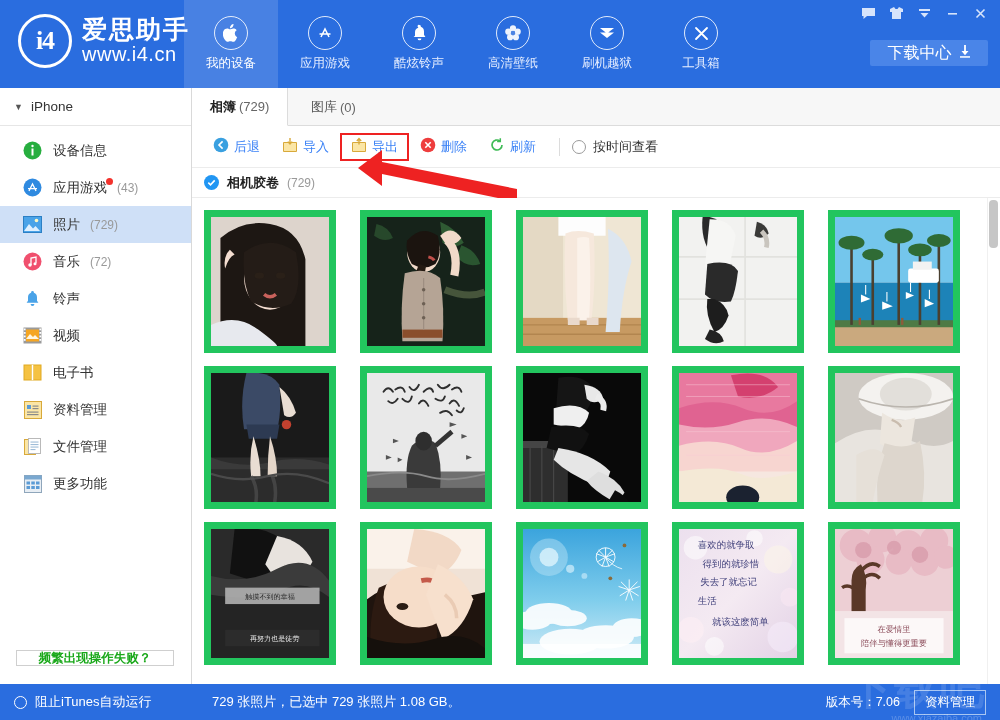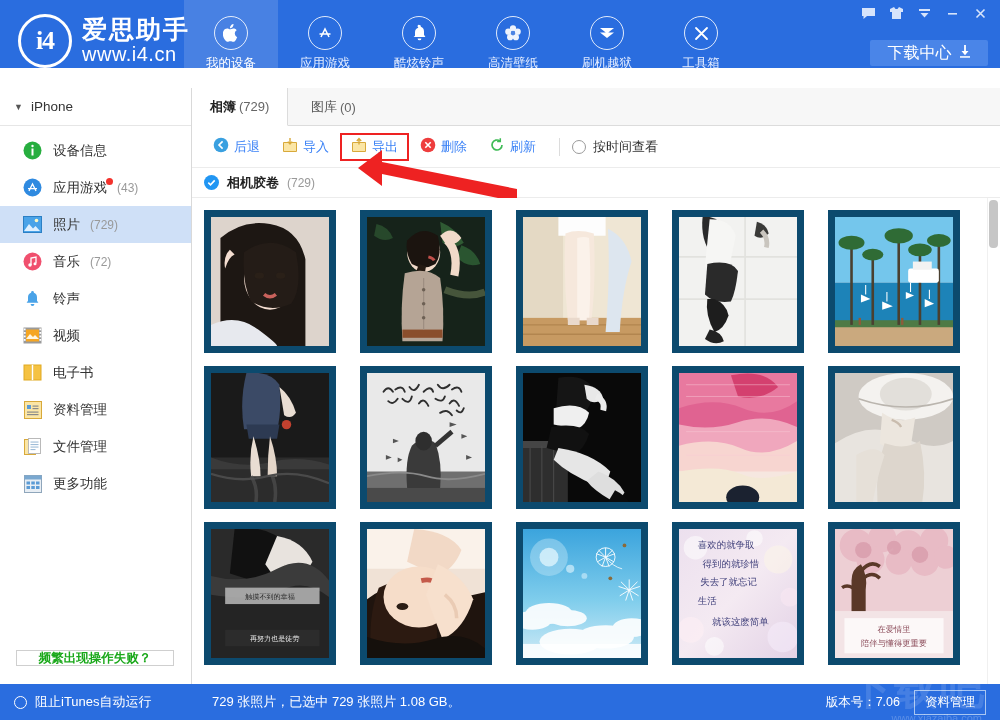--- a/index.html
+++ b/index.html
@@ -5,21 +5,21 @@
   * { box-sizing: border-box; margin: 0; padding: 0; }
   html, body {
     width: 1000px; height: 720px;
     font-family: "Liberation Sans", "DejaVu Sans", sans-serif;
     overflow: hidden; background: #fff;
   }
   .app { position: relative; width: 1000px; height: 720px; }
 
   
   .header {
-    position: absolute; left: 0; top: 0; width: 1000px; height: 68px;
+    position: absolute; left: 0; top: 0; width: 1000px; height: 88px;
     background: #2a6ddf;
   }
   .win-ctrls {
     position: absolute; right: 6px; top: 0; height: 26px;
     display: flex; align-items: center; gap: 0;
   }
   .win-btn {
     width: 28px; height: 26px; display: flex; align-items: center;
     justify-content: center; color: #d7e4fb;
   }
@@ -150,21 +150,21 @@
   }
 
   .grid-wrap {
     position: relative; height: 486px; overflow: hidden; background: #fff;
   }
   .grid {
     display: flex; flex-wrap: wrap; gap: 13px 24px;
     padding: 12px 0 0 12px; width: 790px;
   }
   .cell {
-    width: 132px; height: 143px; background: #0c4a6e;
+    width: 132px; height: 143px; background: #22c55e;
     display: flex; align-items: center; justify-content: center;
     cursor: pointer; overflow: hidden;
   }
   .thumb {
     width: 118px; height: 129px; overflow: hidden; position: relative;
     background: #ddd;
   }
   .thumb svg { display: block; width: 100%; height: 100%; }
 
   .vscroll {

